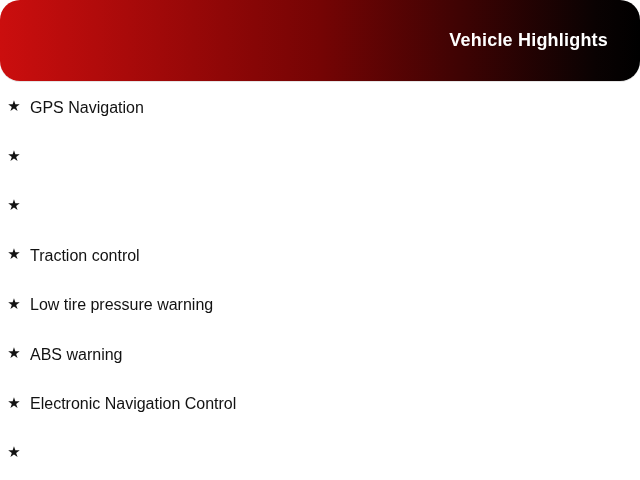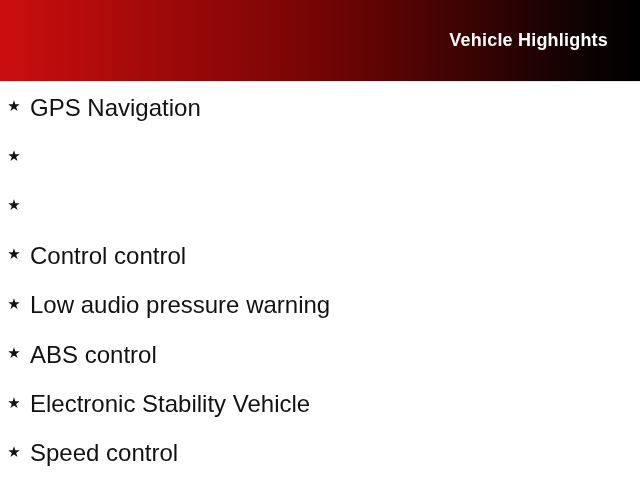--- a/index.html
+++ b/index.html
@@ -21,20 +21,21 @@
     left: 0;
     width: 640px;
     height: 81px;
     background: linear-gradient(90deg, #cb0e0e 0%, #750404 50%, #0a0202 93%, #000000 100%);
     display: flex;
     align-items: center;
     justify-content: flex-end;
     box-sizing: border-box;
     padding-right: 32px;
     box-shadow: 0 1px 0 rgba(0,0,0,0.10);
+    border-radius: 20px;
   }
   .header-title {
     color: #ffffff;
     font-size: 18px;
     font-weight: 700;
     letter-spacing: 0.2px;
     line-height: 1;
     padding-bottom: 2px;
   }
   .list {
@@ -58,21 +59,21 @@
     font-size: 15px;
     line-height: 1;
     color: #121212;
     width: 14px;
     flex: 0 0 14px;
     margin-right: 9px;
     text-align: center;
     transform: translateY(-1px);
   }
   .label {
-    font-size: 24px;
+    font-size: 16px;
     line-height: 1;
     color: #121212;
     white-space: nowrap;
     text-align: center;
   }
 </style>
 </head>
 <body>
 
 <div class="canvas">
@@ -85,32 +86,31 @@
         <span class="label">GPS Navigation</span>
       </li>
       <li class="row">
         <span class="star">★</span>
       </li>
       <li class="row">
         <span class="star">★</span>
       </li>
       <li class="row">
         <span class="star">★</span>
-        <span class="label">Control control</span>
+        <span class="label">Traction control</span>
       </li>
       <li class="row">
         <span class="star">★</span>
-        <span class="label">Low audio pressure warning</span>
+        <span class="label">Low tire pressure warning</span>
       </li>
       <li class="row">
         <span class="star">★</span>
-        <span class="label">ABS control</span>
+        <span class="label">ABS warning</span>
       </li>
       <li class="row">
         <span class="star">★</span>
-        <span class="label">Electronic Stability Vehicle</span>
+        <span class="label">Electronic Navigation Control</span>
       </li>
       <li class="row">
         <span class="star">★</span>
-        <span class="label">Speed control</span>
       </li>
     </ul>
 </div>
 
 </body></html>

